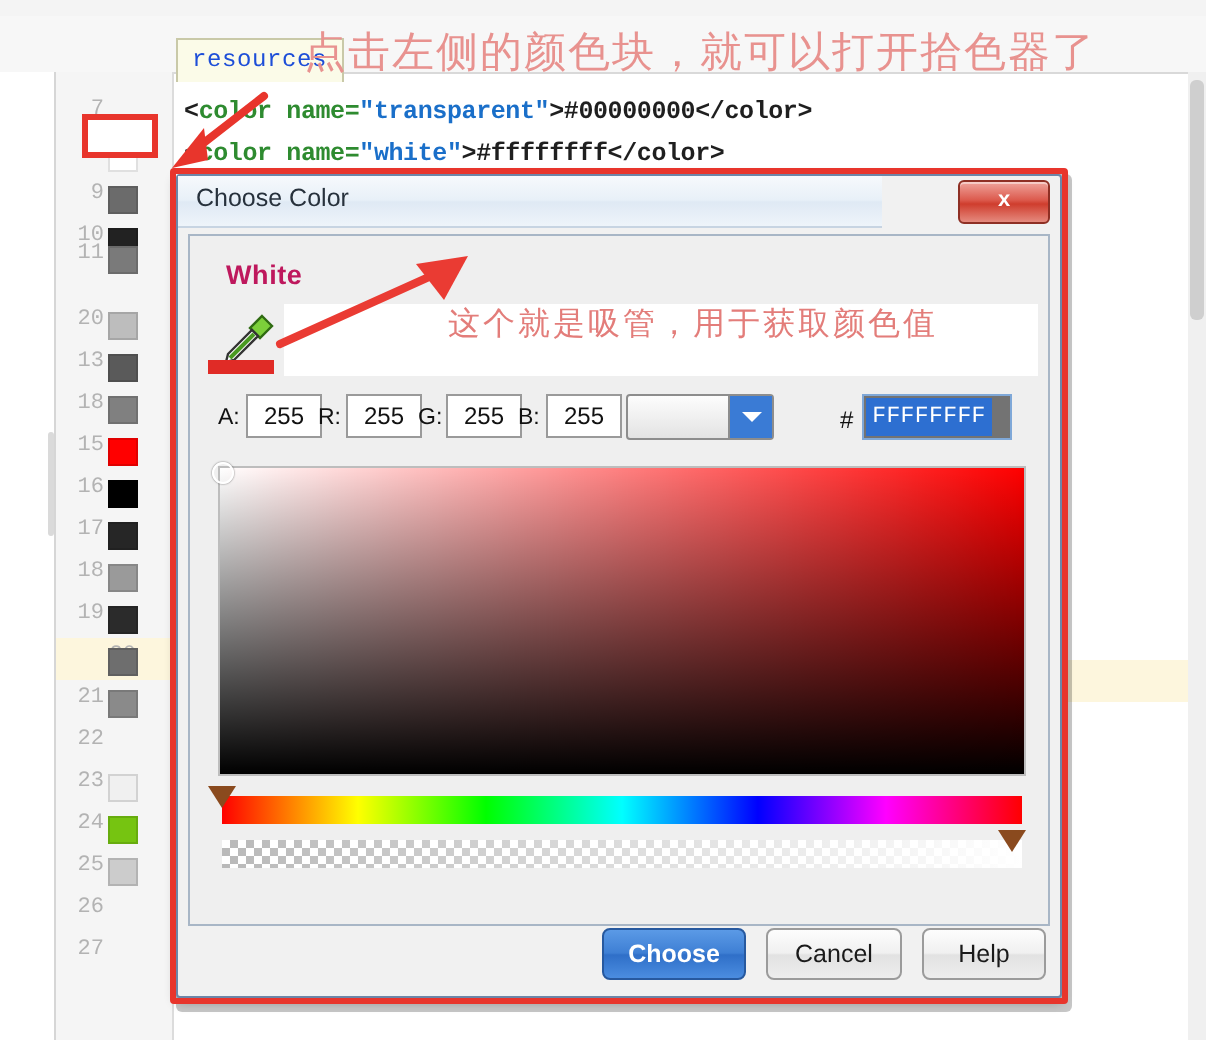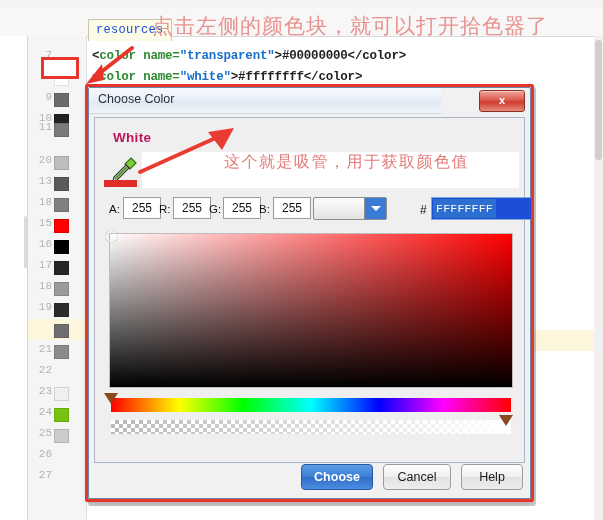--- a/index.html
+++ b/index.html
@@ -105,21 +105,21 @@
   .nlbl{position:absolute;top:6px;font-size:11.5px;color:#111;font-weight:normal;}
   .nfld{position:absolute;top:0;width:38px;height:22px;background:#fff;border:1px solid #9a9a9a;box-sizing:border-box;
         font-size:12px;color:#111;text-align:center;line-height:20px;font-family:"Liberation Sans",sans-serif;}
   .combo{position:absolute;left:204px;top:0;width:74px;height:23px;
         background:linear-gradient(to bottom,#fdfdfd,#e3e3e3);border:1px solid #8d8d8d;box-sizing:border-box;border-radius:2px;}
   .combo-txt{position:absolute;left:7px;top:3px;font-size:12px;color:#111;margin-top:40px;}
   .combo-btn{position:absolute;right:0;top:0;width:22px;height:21px;background:#3a7bd5;
         border-left:1px solid #8d8d8d;box-sizing:border-box;}
   .combo-arrow{position:absolute;left:6px;top:8px;width:0;height:0;border-left:5px solid transparent;border-right:5px solid transparent;border-top:5px solid #fff;}
   .hashlbl{position:absolute;left:311px;top:6px;font-size:12px;color:#111;}
-  .hexfld{position:absolute;left:322px;top:0;width:102px;height:23px;background:#1d4ed8;border:1px solid #7fa8d8;box-sizing:border-box;}
+  .hexfld{position:absolute;left:322px;top:0;width:75px;height:23px;background:#737373;border:1px solid #7fa8d8;box-sizing:border-box;}
   .hexsel{position:absolute;left:1px;top:1px;width:63px;height:19px;background:#2d6fd1;color:#fff;
         font-family:"Liberation Mono",monospace;font-size:11.5px;line-height:19px;text-align:center;letter-spacing:.2px;}
 
   
   .svbox{position:absolute;left:14px;top:115px;width:404px;height:155px;background:#ff0000;border:1px solid #bdbdbd;box-sizing:border-box;}
   .sv-white{position:absolute;left:0;top:0;right:0;bottom:0;background:linear-gradient(to right,#ffffff,rgba(255,255,255,0));}
   .sv-black{position:absolute;left:0;top:0;right:0;bottom:0;background:linear-gradient(to bottom,rgba(0,0,0,0),#000000);}
   .sv-cursor{position:absolute;left:-4px;top:-3px;width:9px;height:9px;border:1.5px solid #ffffff;border-radius:50%;box-shadow:0 0 1px rgba(0,0,0,.6);}
 
   

